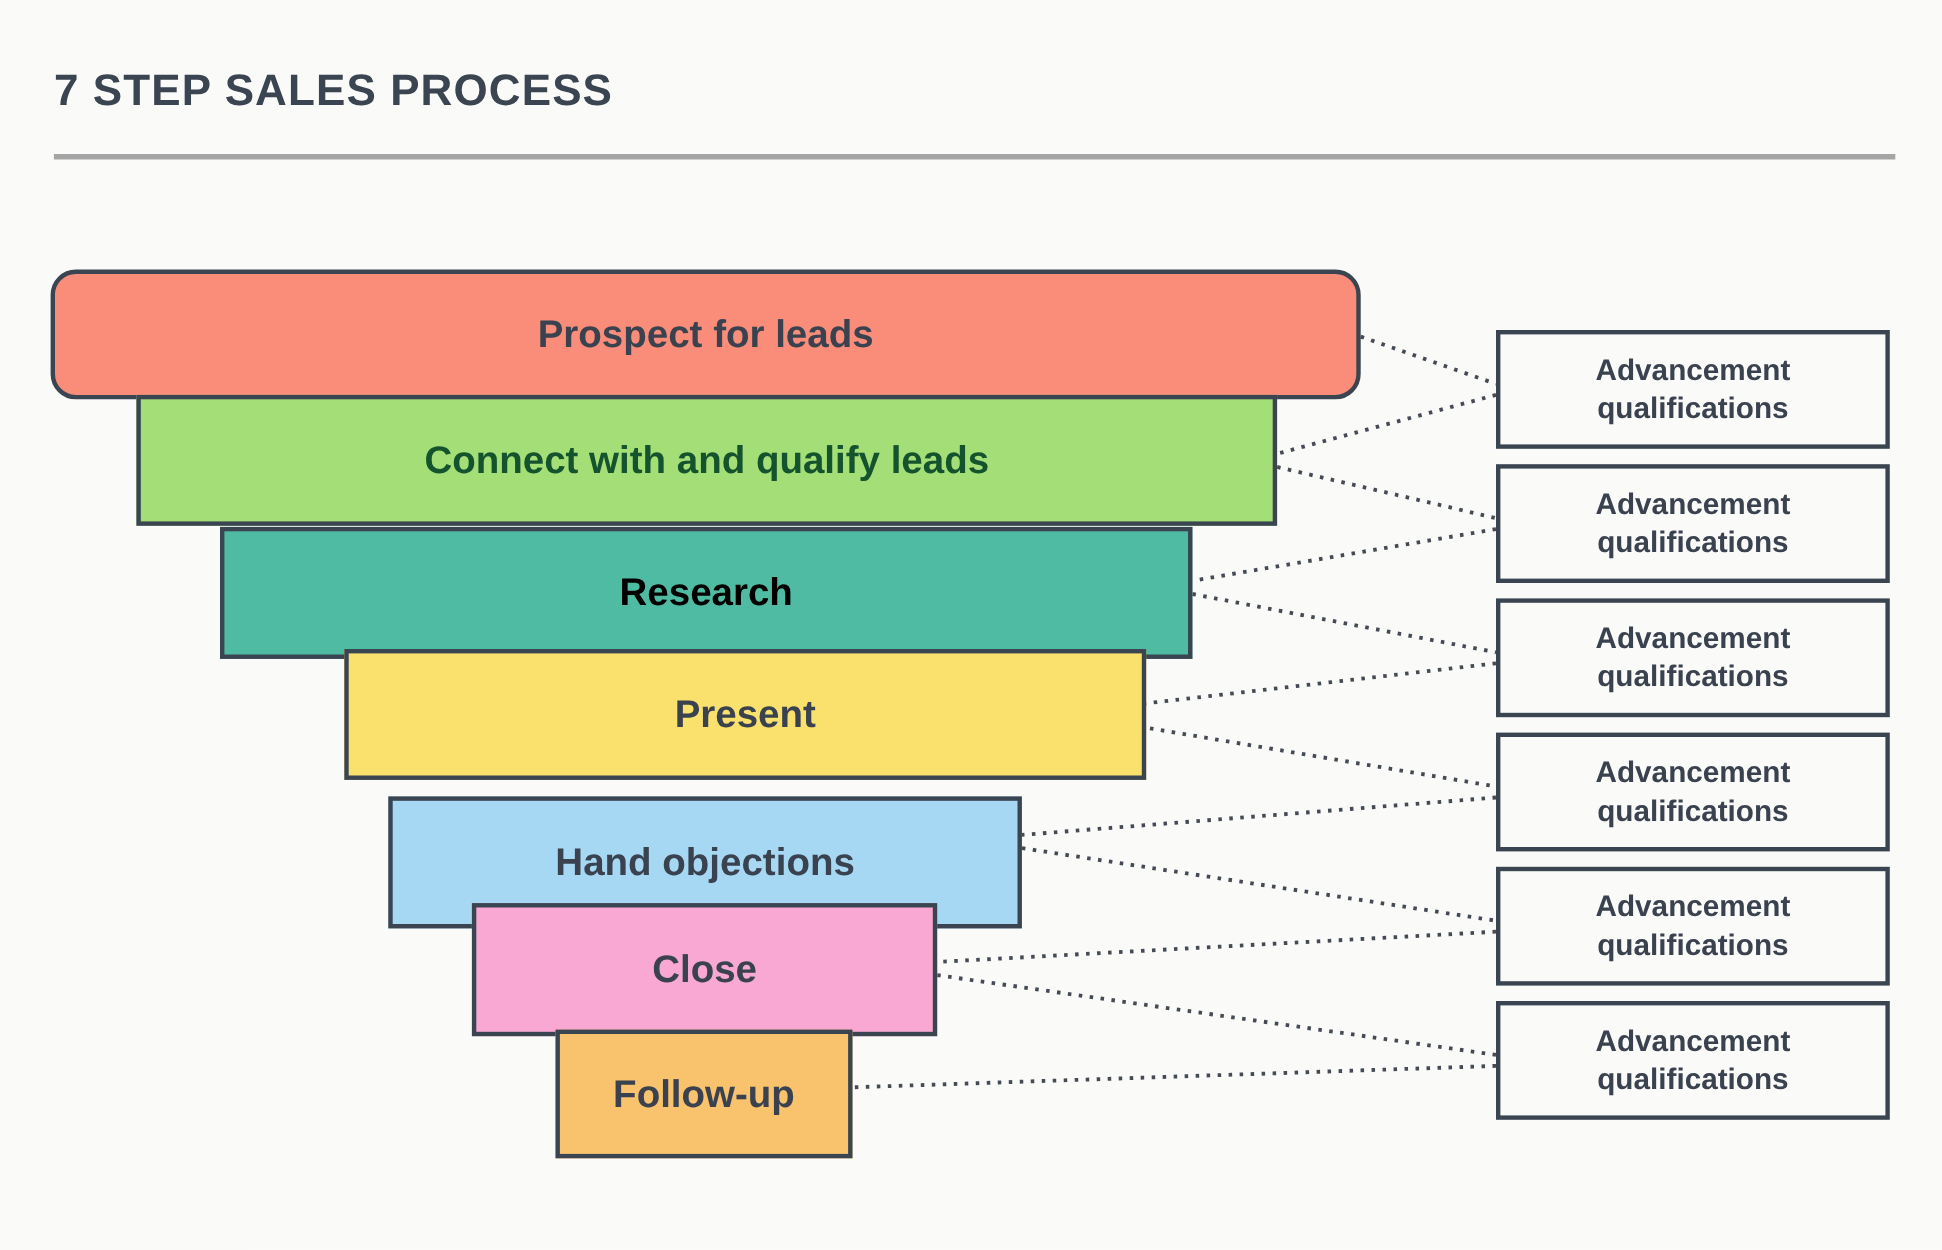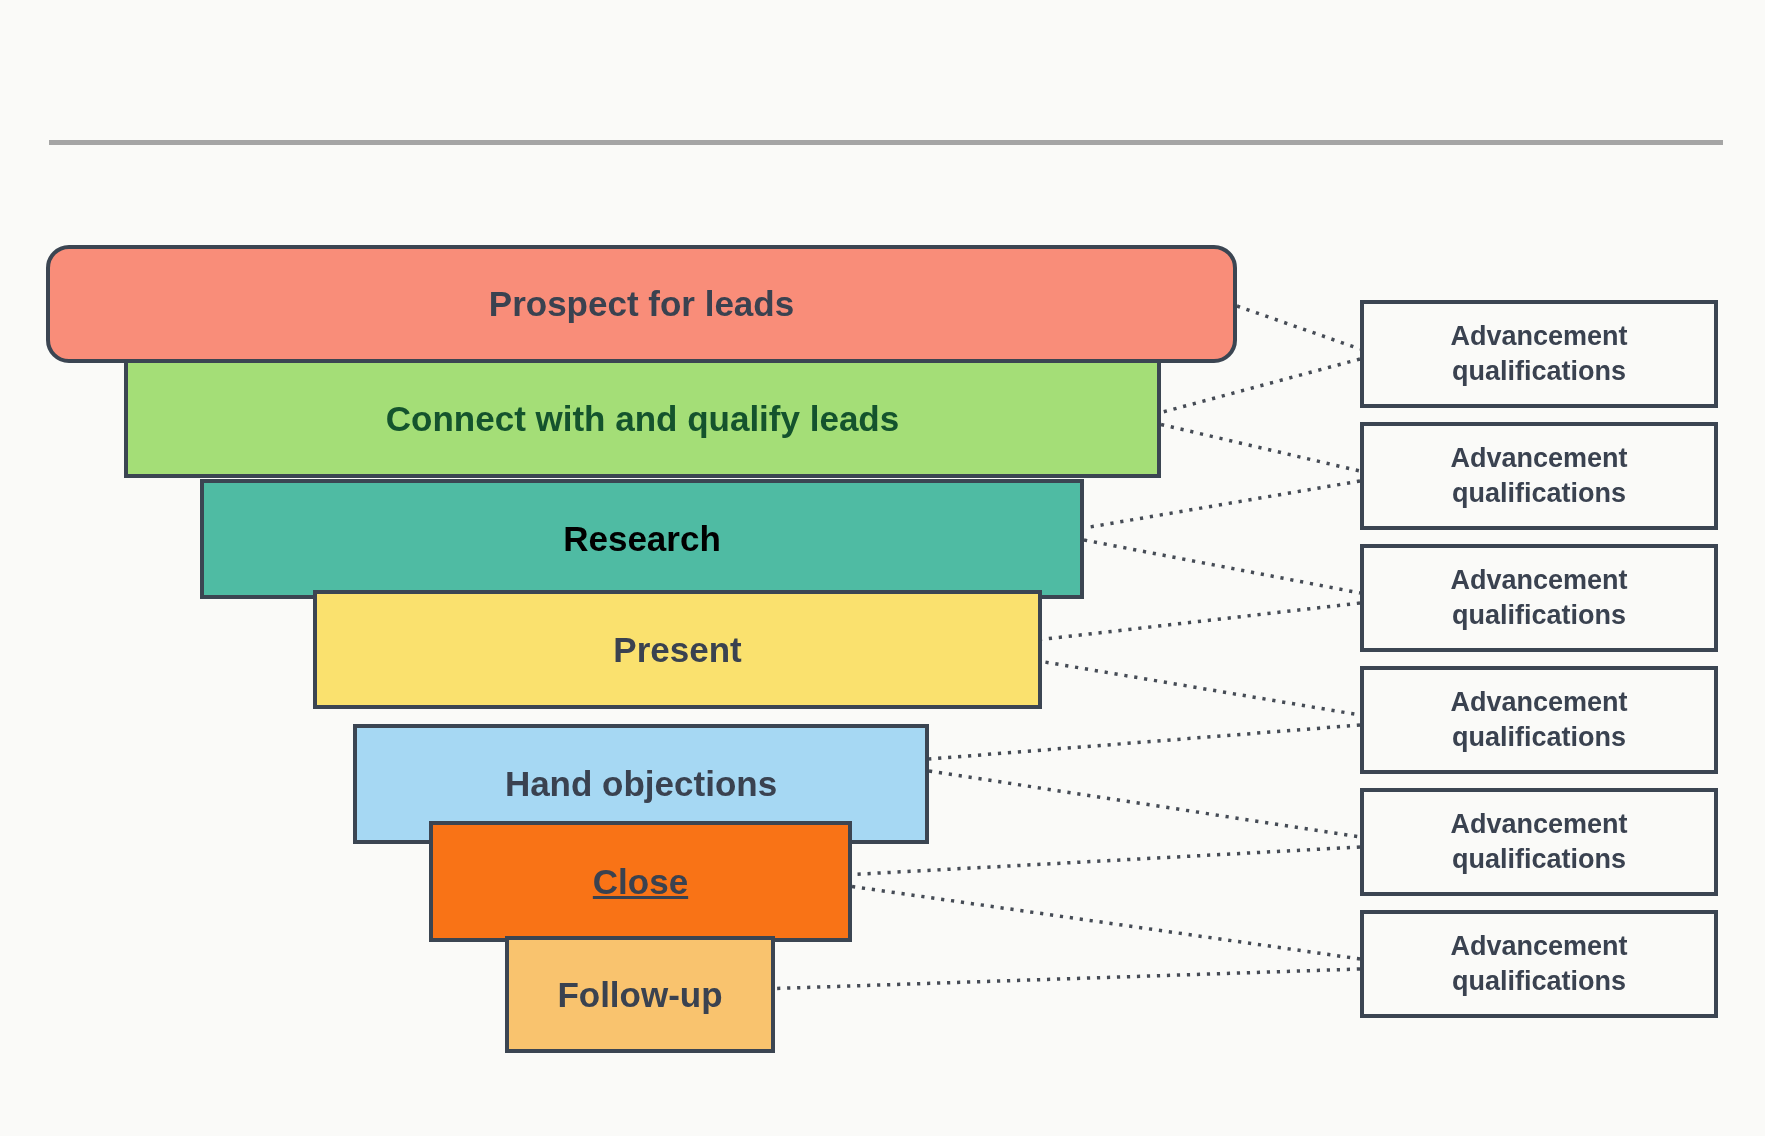--- a/index.html
+++ b/index.html
@@ -56,20 +56,21 @@
     font-size: 27px;
     font-weight: bold;
     line-height: 1.28;
     text-align: center;
   }
 </style>
 </head>
 <body>
 
 <div class="canvas" style="background: rgb(250, 250, 248);">
+  <div class="page-title" style="color: rgb(59, 69, 82);">7 STEP SALES PROCESS</div>
   <div class="title-divider" style="background: rgb(165, 165, 165);"></div>
   <svg class="connector-svg" id="connector-svg">
       <line x1="1237" y1="306" x2="1360" y2="349" stroke="#454B55" stroke-width="3.5" stroke-dasharray="3.2 6.8"></line>
       <line x1="1360" y1="359" x2="1161" y2="412.5" stroke="#454B55" stroke-width="3.5" stroke-dasharray="3.2 6.8"></line>
       <line x1="1161" y1="424.5" x2="1360" y2="471" stroke="#454B55" stroke-width="3.5" stroke-dasharray="3.2 6.8"></line>
       <line x1="1360" y1="481" x2="1084" y2="528" stroke="#454B55" stroke-width="3.5" stroke-dasharray="3.2 6.8"></line>
       <line x1="1084" y1="540" x2="1360" y2="593" stroke="#454B55" stroke-width="3.5" stroke-dasharray="3.2 6.8"></line>
       <line x1="1360" y1="603" x2="1006" y2="643.5" stroke="#454B55" stroke-width="3.5" stroke-dasharray="3.2 6.8"></line>
       <line x1="1006" y1="655.5" x2="1360" y2="715" stroke="#454B55" stroke-width="3.5" stroke-dasharray="3.2 6.8"></line>
       <line x1="1360" y1="725" x2="929" y2="759" stroke="#454B55" stroke-width="3.5" stroke-dasharray="3.2 6.8"></line>
@@ -87,21 +88,21 @@
       </div>
       <div class="funnel-step" style="left: 200px; top: 479px; width: 884px; height: 120px; background: rgb(79, 187, 163); border-color: rgb(59, 69, 82); color: #000000;">
         <span>Research</span>
       </div>
       <div class="funnel-step" style="left: 277px; top: 590px; width: 729px; height: 119px; background: rgb(250, 225, 110); border-color: rgb(59, 69, 82); color: rgb(58, 66, 80); margin-left: 36px;">
         <span>Present</span>
       </div>
       <div class="funnel-step" style="left: 353px; top: 724px; width: 576px; height: 120px; background: rgb(166, 216, 243); border-color: rgb(59, 69, 82); color: rgb(58, 66, 80);">
         <span>Hand objections</span>
       </div>
-      <div class="funnel-step" style="left: 429px; top: 821px; width: 423px; height: 121px; background: #f97316; border-color: rgb(59, 69, 82); color: rgb(58, 66, 80); text-decoration: underline;">
+      <div class="funnel-step" style="left: 429px; top: 821px; width: 423px; height: 121px; background: #f9a8d4; border-color: rgb(59, 69, 82); color: rgb(58, 66, 80);">
         <span>Close</span>
       </div>
       <div class="funnel-step" style="left: 505px; top: 936px; width: 270px; height: 117px; background: rgb(249, 195, 110); border-color: rgb(59, 69, 82); color: rgb(58, 66, 80);">
         <span>Follow-up</span>
       </div>
     </div>
   <div id="qualifications">
       <div class="qual-box" style="left: 1360px; top: 300px; width: 358px; height: 108px; background: rgb(250, 250, 248); border-color: rgb(59, 69, 82); color: rgb(58, 66, 80);">
         <div>Advancement</div>
         <div>qualifications</div>

